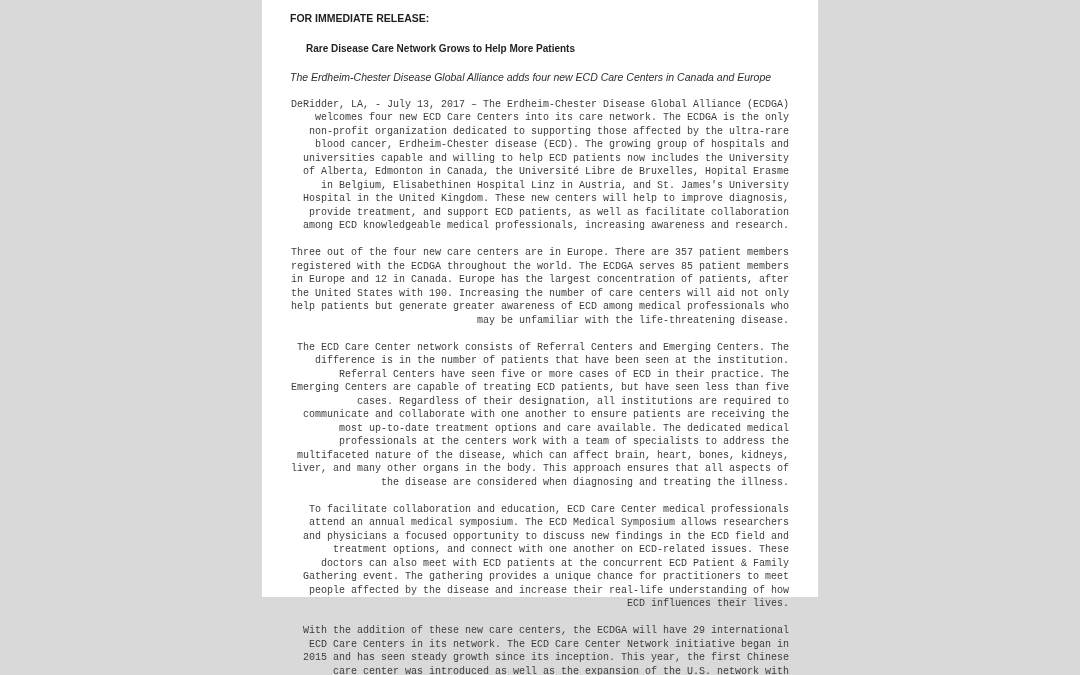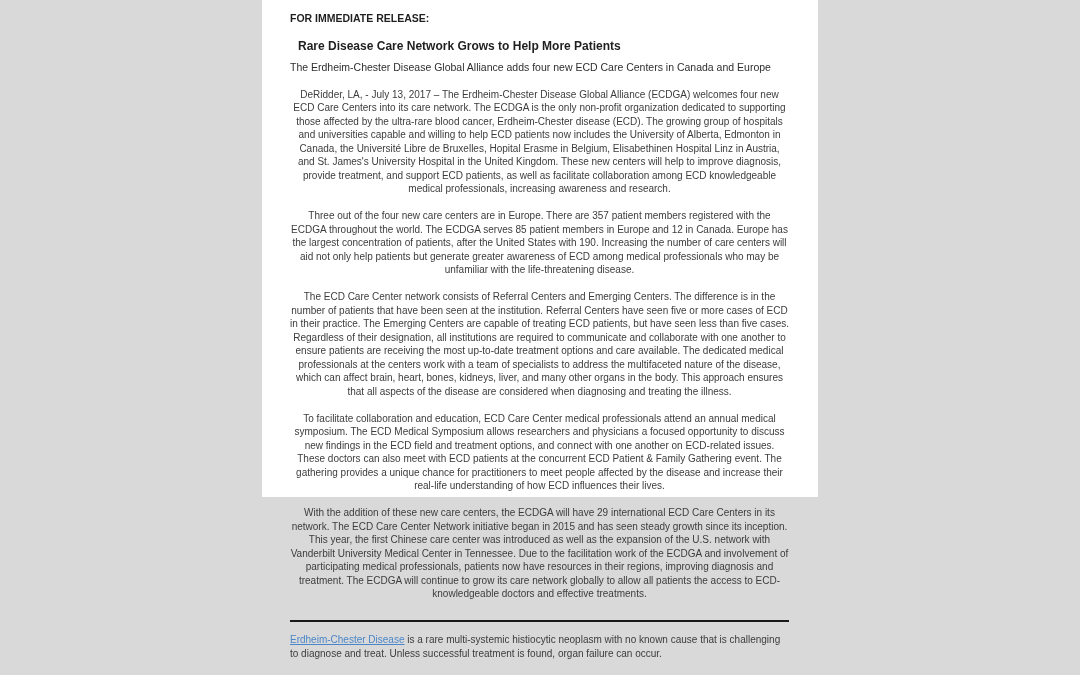--- a/index.html
+++ b/index.html
@@ -13,49 +13,51 @@
     width: 1080px;
     height: 675px;
     background: #d9d9d9;
     overflow: hidden;
   }
   .page {
     position: absolute;
     left: 262px;
     top: 0;
     width: 556px;
-    height: 497px;
+    height: 597px;
     background: #ffffff;
   }
   .content {
     padding: 12px 29px 0 28px;
     color: #3c3c3c;
     font-size: 10px;
     line-height: 13.5px;
   }
   .release-label {
     font-weight: bold;
     color: #1f1f1f;
     font-size: 10.5px;
     margin: 0 0 14px 0;
   }
   .title {
     font-weight: bold;
     color: #1f1f1f;
-    font-size: 12px;
-    margin: 8px;
+    font-size: 10px;
+    margin: 16px;
   }
   .subtitle {
+    font-style: italic;
     color: #2e2e2e;
     font-size: 10.5px;
     margin: 0 0 13px 0;
   }
   .para {
     margin: 0 0 13.5px 0;
-    text-align: center;
+    text-align: right;
+    font-family: Liberation Mono, monospace;
   }
   a.doc-link, span.doc-link {
     color: #4a86c8;
     text-decoration: underline;
     cursor: pointer;
   }
   .rule {
     border: none;
     height: 2.5px;
     background: #1a1a1a;

